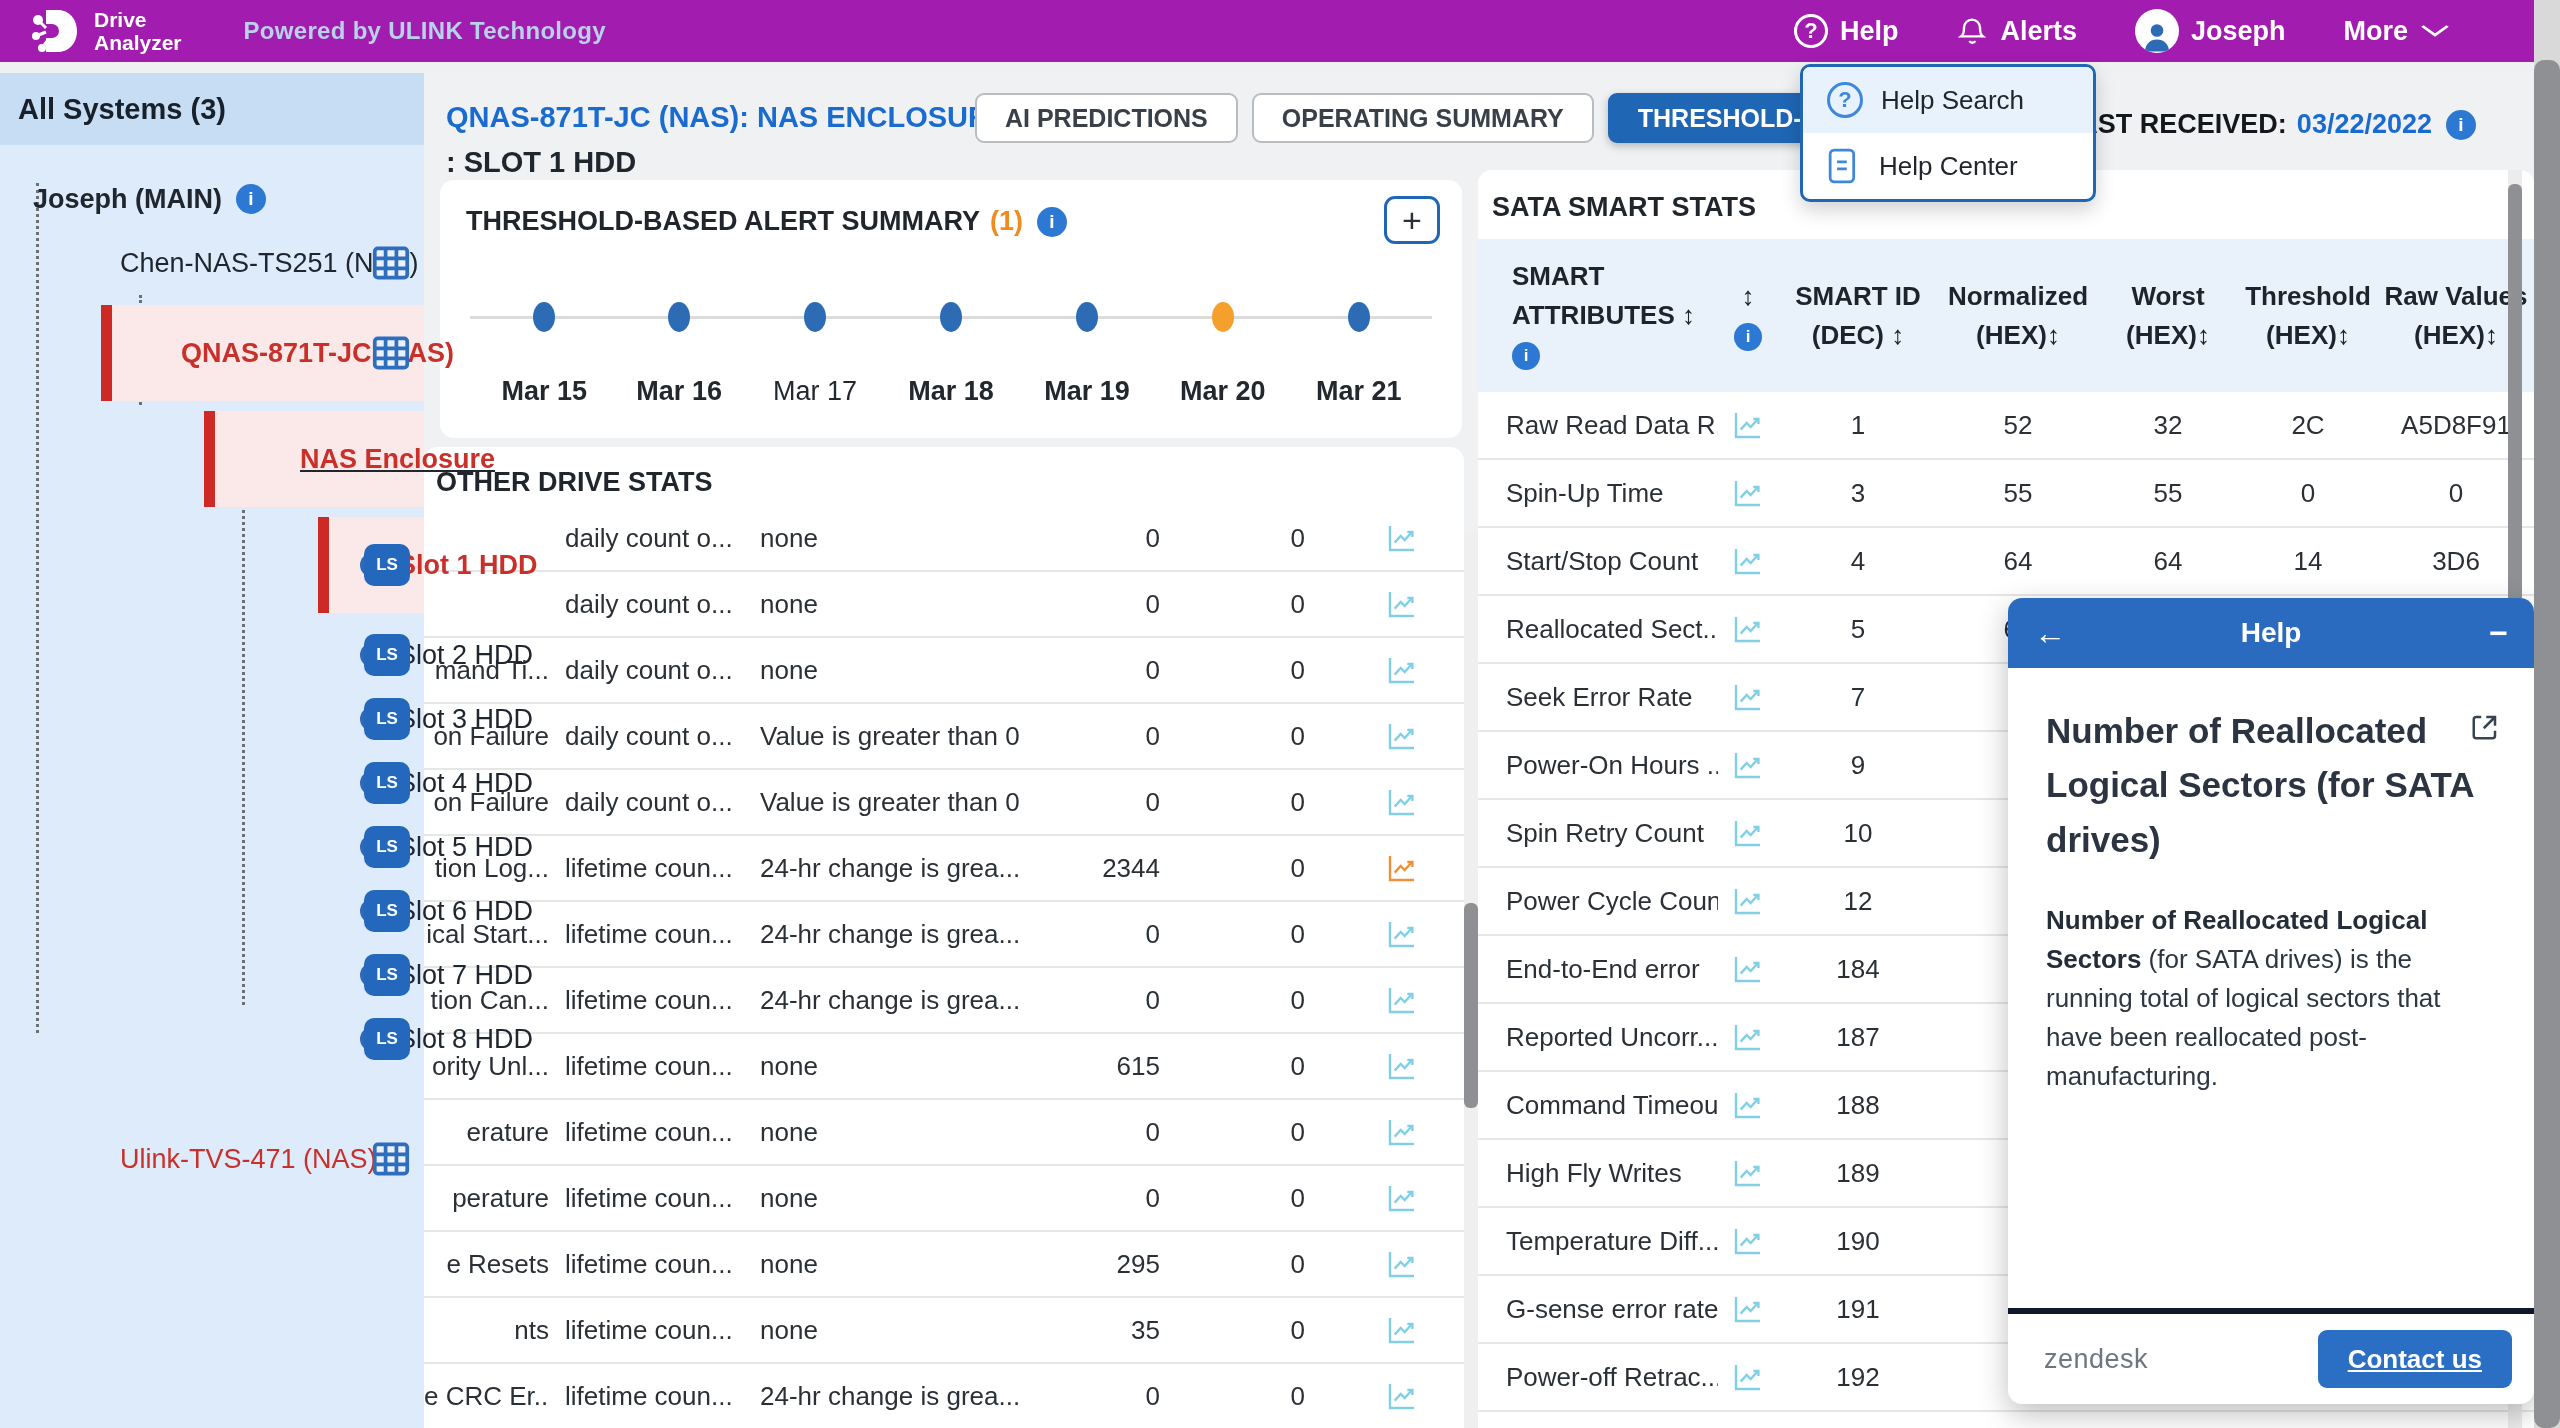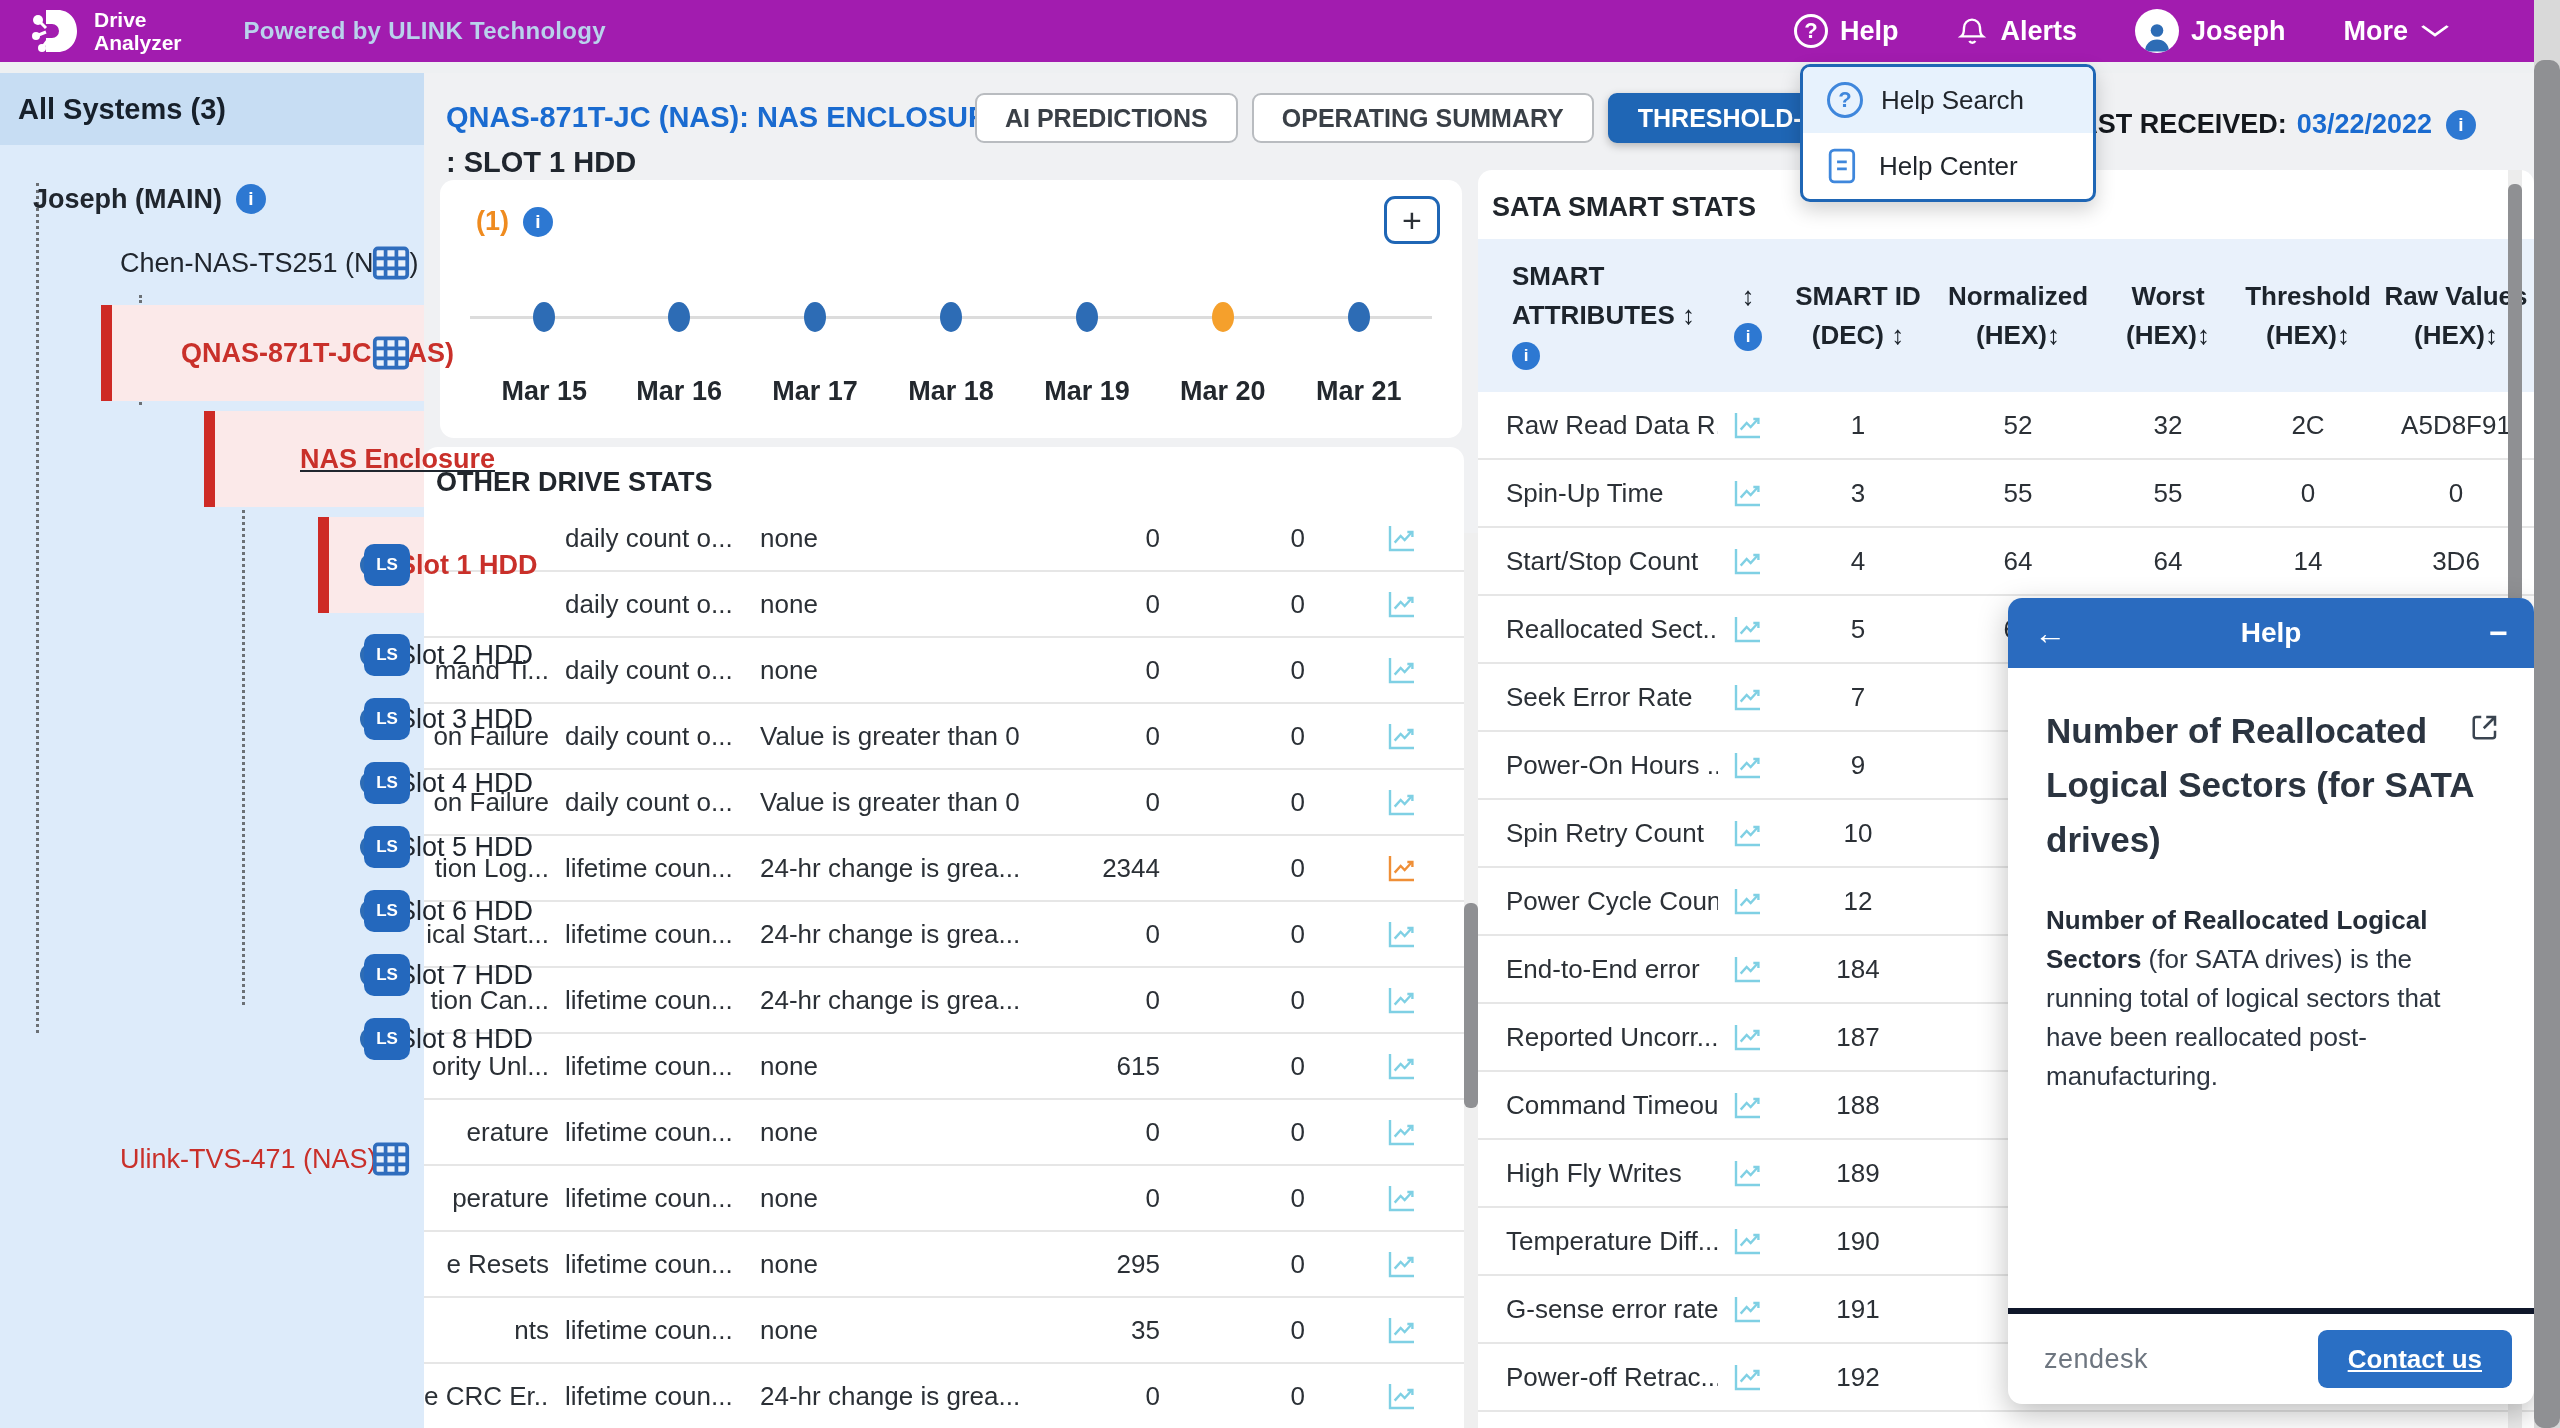--- a/index.html
+++ b/index.html
@@ -345,20 +345,21 @@
   </div>
 
   <div class="lastrecv">
     <span>VE DATA LAST RECEIVED:</span>
     <span class="date">03/22/2022</span>
     <i class="info-i">i</i>
   </div>
 
   <div class="panel alert-panel">
     <div class="ap-title">
+      <span>THRESHOLD-BASED ALERT SUMMARY</span>
       <span class="ap-count">(1)</span>
       <i class="info-i">i</i>
     </div>
     <button class="plus-btn">+</button>
     <div class="tl-line"></div>
     <div class="tl-dots">
       
         <span>
           <span class="tl-dot" style="left: 10.2%;">
             <i style="display: block; width: 100%; height: 100%; border-radius: 50%; background: rgb(45, 108, 181);"></i>
@@ -370,21 +371,21 @@
           <span class="tl-dot" style="left: 23.4%;">
             <i style="display: block; width: 100%; height: 100%; border-radius: 50%; background: rgb(45, 108, 181);"></i>
           </span>
           <span class="tl-lab" style="left: 23.4%;"><b style="font-weight:bold;">Mar 16</b></span>
         </span>
       
         <span>
           <span class="tl-dot" style="left: 36.7%;">
             <i style="display: block; width: 100%; height: 100%; border-radius: 50%; background: rgb(45, 108, 181);"></i>
           </span>
-          <span class="tl-lab" style="left: 36.7%;"><b style="font-weight:bold;">Mar 17</b></span>
+          <span class="tl-lab" style="left: 36.7%;"><b style="font-weight:normal;">Mar 17</b></span>
         </span>
       
         <span>
           <span class="tl-dot" style="left: 50%;">
             <i style="display: block; width: 100%; height: 100%; border-radius: 50%; background: rgb(45, 108, 181);"></i>
           </span>
           <span class="tl-lab" style="left: 50%;"><b style="font-weight:bold;">Mar 18</b></span>
         </span>
       
         <span>

